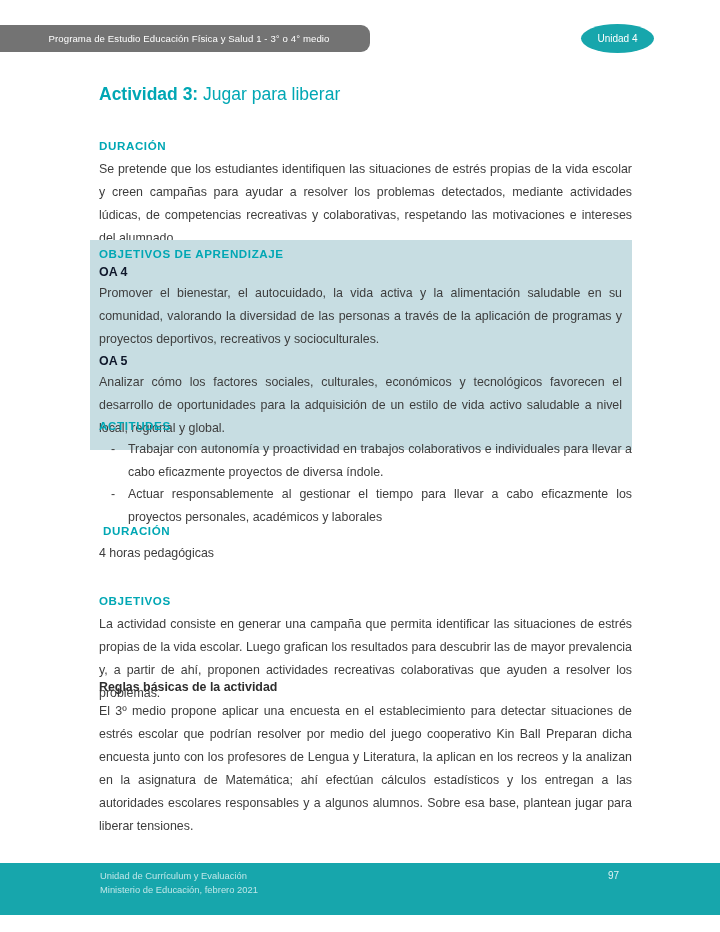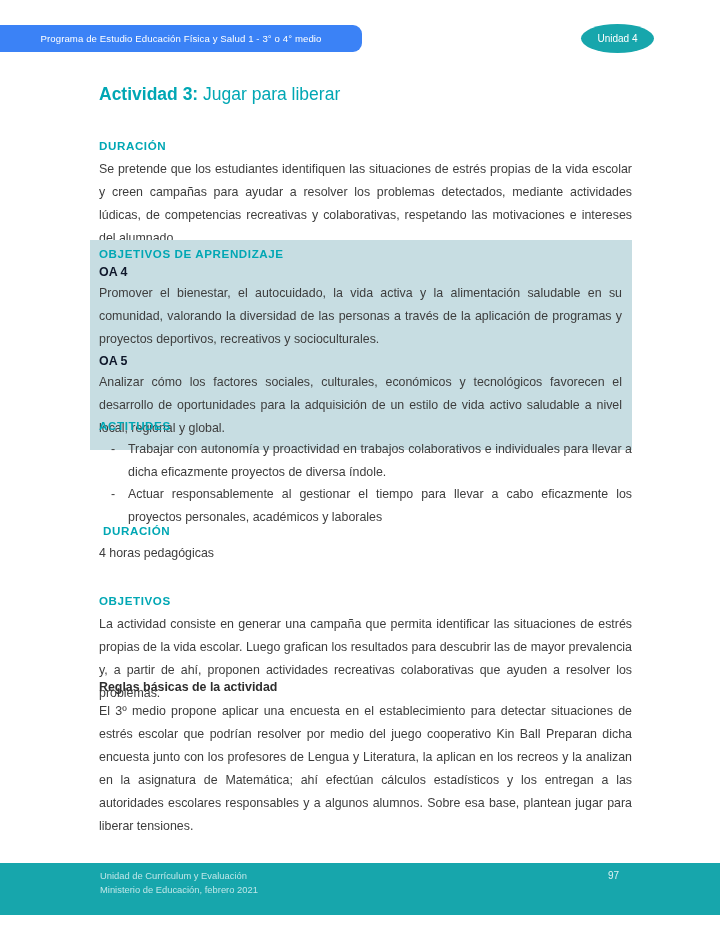--- a/index.html
+++ b/index.html
@@ -4,22 +4,22 @@
 <style>
   html,body{margin:0;padding:0;}
   body{
     width:720px;height:932px;position:relative;background:#ffffff;
     font-family:"Liberation Sans","DejaVu Sans",sans-serif;
     color:#3d3d3d;overflow:hidden;
   }
   
   .program-bar{
     position:absolute;top:25px;left:0;width:362px;height:27px;
-    background:#3b82f6;border-radius:0 9px 9px 0;
-    display:flex;align-items:center;justify-content:center;
+    background:#737373;border-radius:0 9px 9px 0;
+    display:flex;align-items:center;justify-content:center;padding-left:8px;
   }
   .program-bar span{color:#ffffff;font-size:9.6px;letter-spacing:.1px;}
   .unit-badge{
     position:absolute;top:24px;left:581px;width:73px;height:29px;
     background:#17a6ac;border-radius:50%;
     display:flex;align-items:center;justify-content:center;
   }
   .unit-badge span{color:#ffffff;font-size:10px;}
   
   .content{position:absolute;left:99px;width:533px;}
@@ -94,21 +94,21 @@
   <div class="oa-code">OA 4</div>
   <p class="body-text">Promover el bienestar, el autocuidado, la vida activa y la alimentación saludable en su comunidad, valorando la diversidad de las personas a través de la aplicación de programas y proyectos deportivos, recreativos y socioculturales.</p>
   <div class="oa-code">OA 5</div>
   <p class="body-text">Analizar cómo los factores sociales, culturales, económicos y tecnológicos favorecen el desarrollo de oportunidades para la adquisición de un estilo de vida activo saludable a nivel local, regional y global.</p>
 </div>
 
 <div class="content sec-actitudes" style="position:absolute;">
   <div class="sec-heading">ACTITUDES</div>
   <div class="dash-item">
     <span class="dash">-</span>
-    <span class="dash-text">Trabajar con autonomía y proactividad en trabajos colaborativos e individuales para llevar a dicha eficazmente proyectos de diversa índole.</span>
+    <span class="dash-text">Trabajar con autonomía y proactividad en trabajos colaborativos e individuales para llevar a cabo eficazmente proyectos de diversa índole.</span>
   </div>
   <div class="dash-item">
     <span class="dash">-</span>
     <span class="dash-text">Actuar responsablemente al gestionar el tiempo para llevar a cabo eficazmente los proyectos personales, académicos y laborales</span>
   </div>
 </div>
 
 <div class="content sec-duracion" style="position:absolute;">
   <div class="sec-heading">DURACIÓN</div>
   <p class="body-text">4 horas pedagógicas</p>

